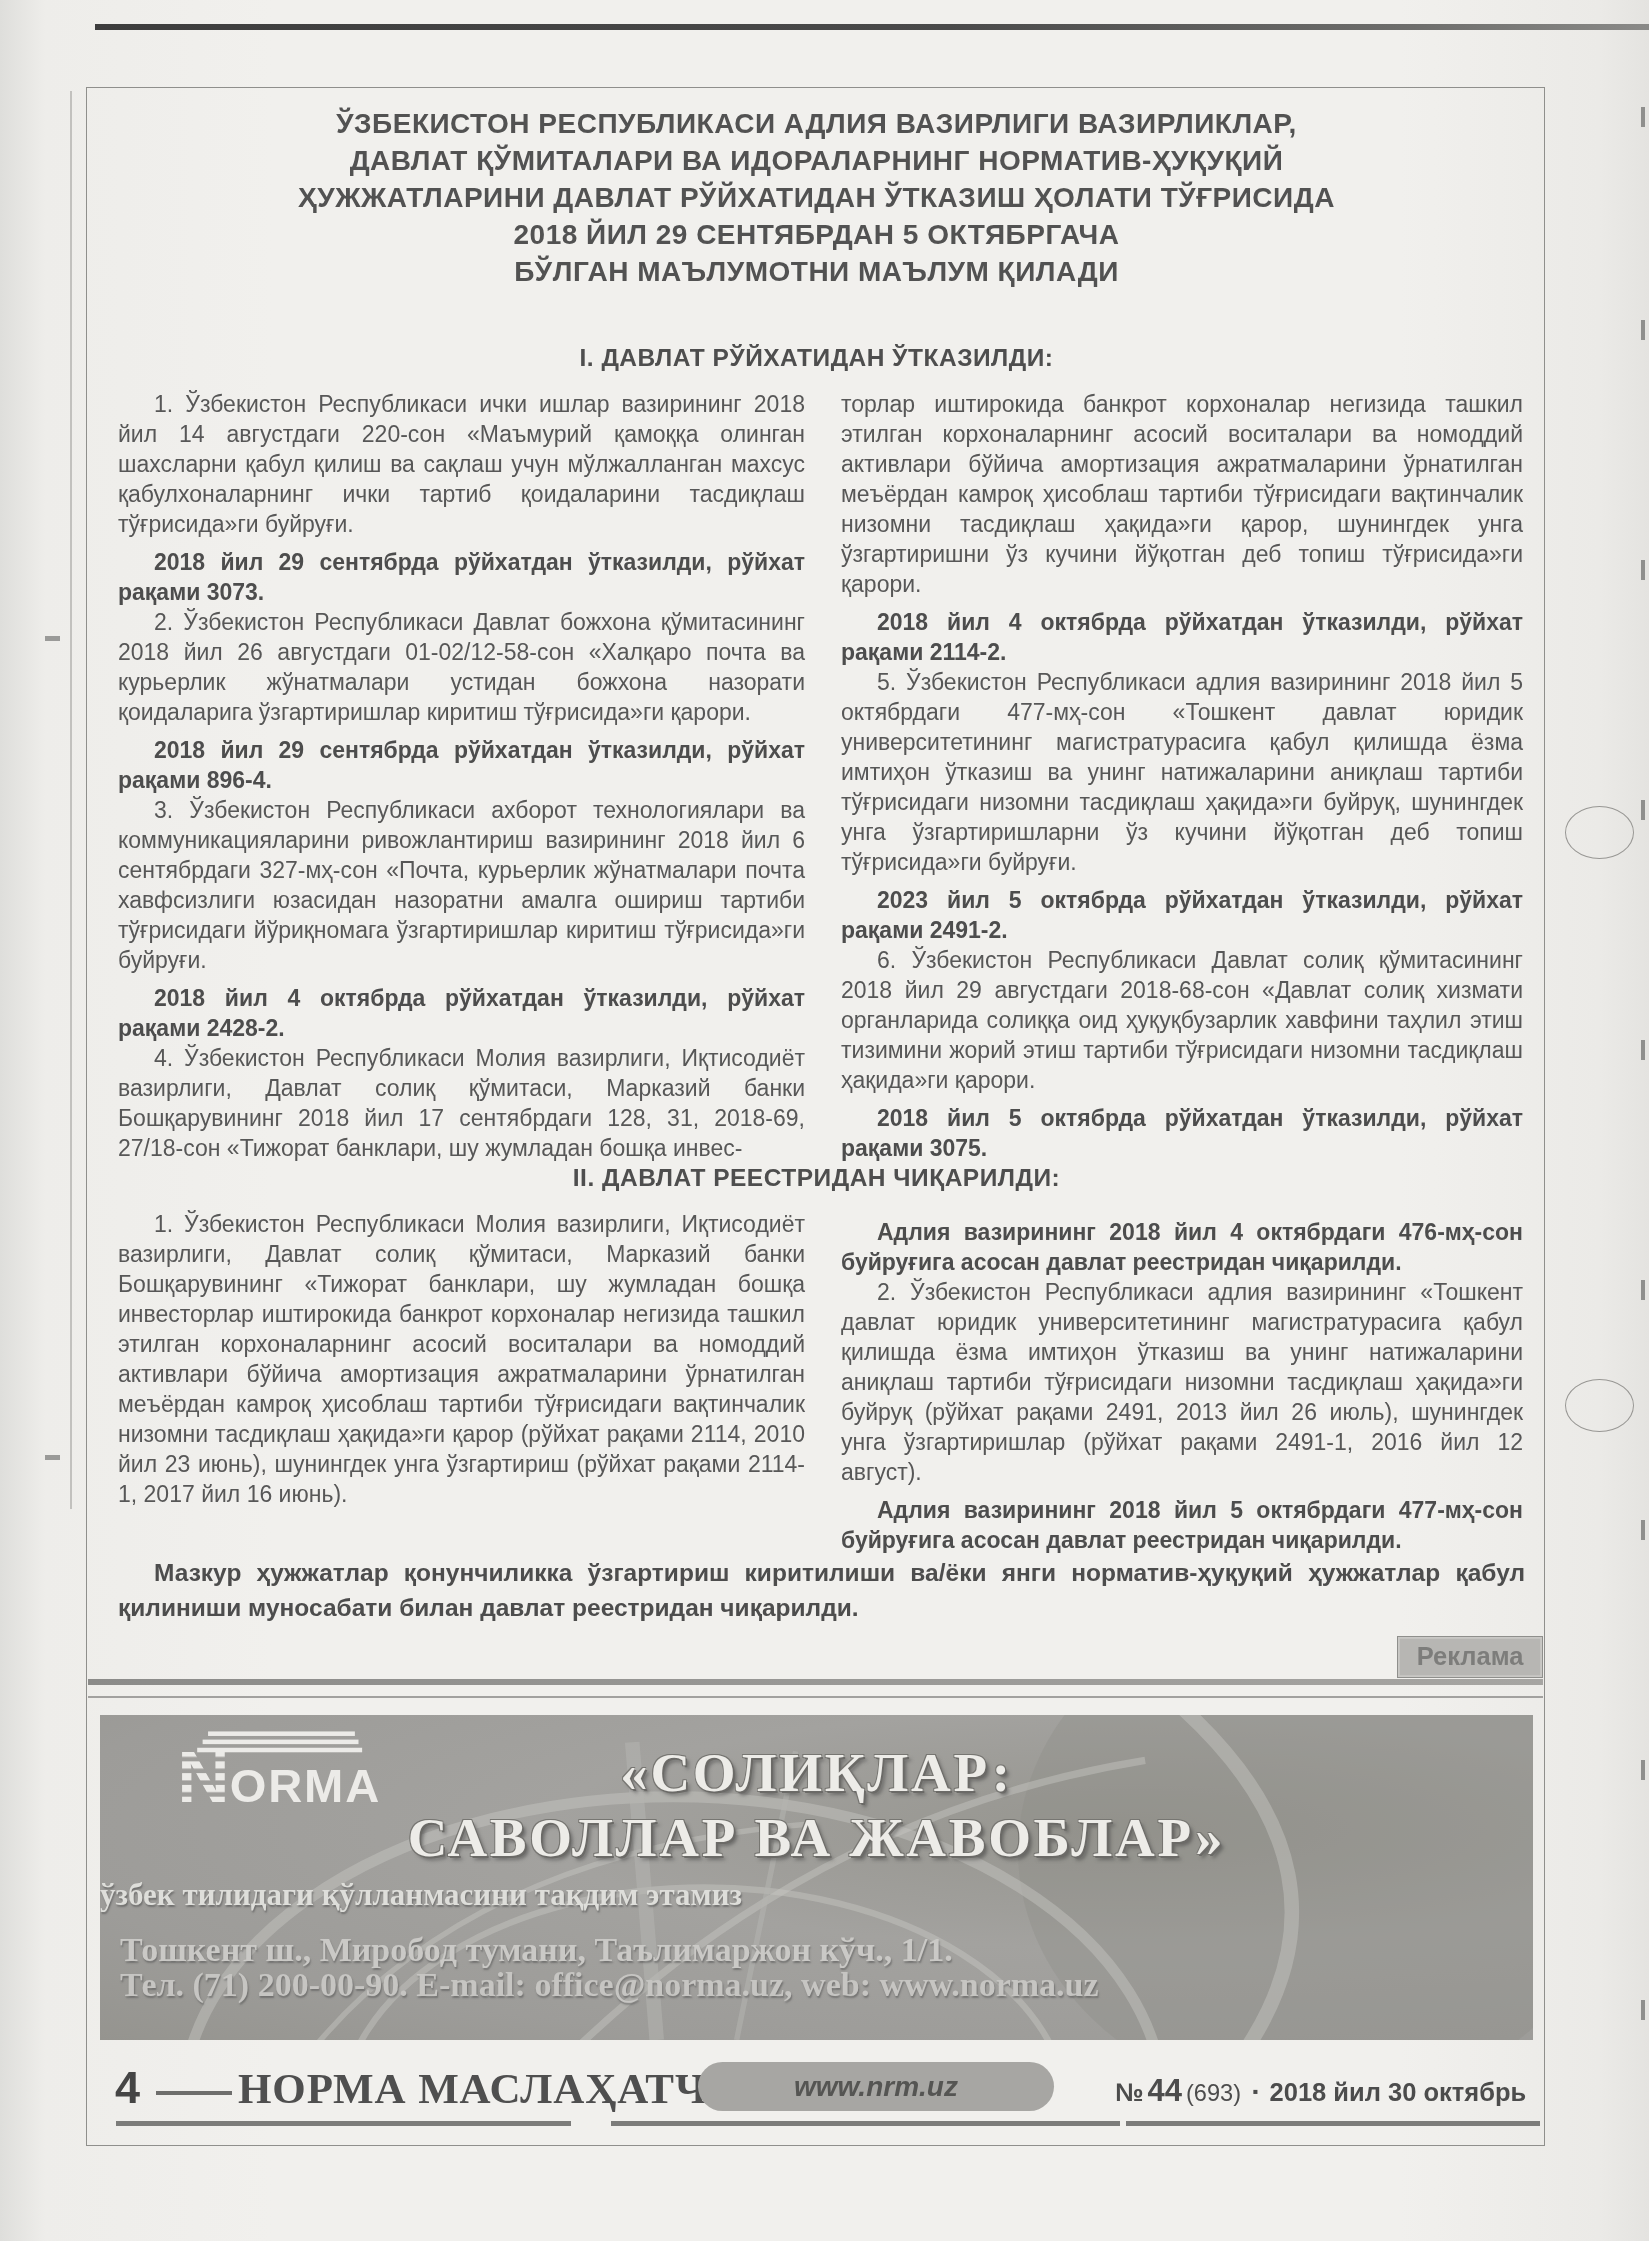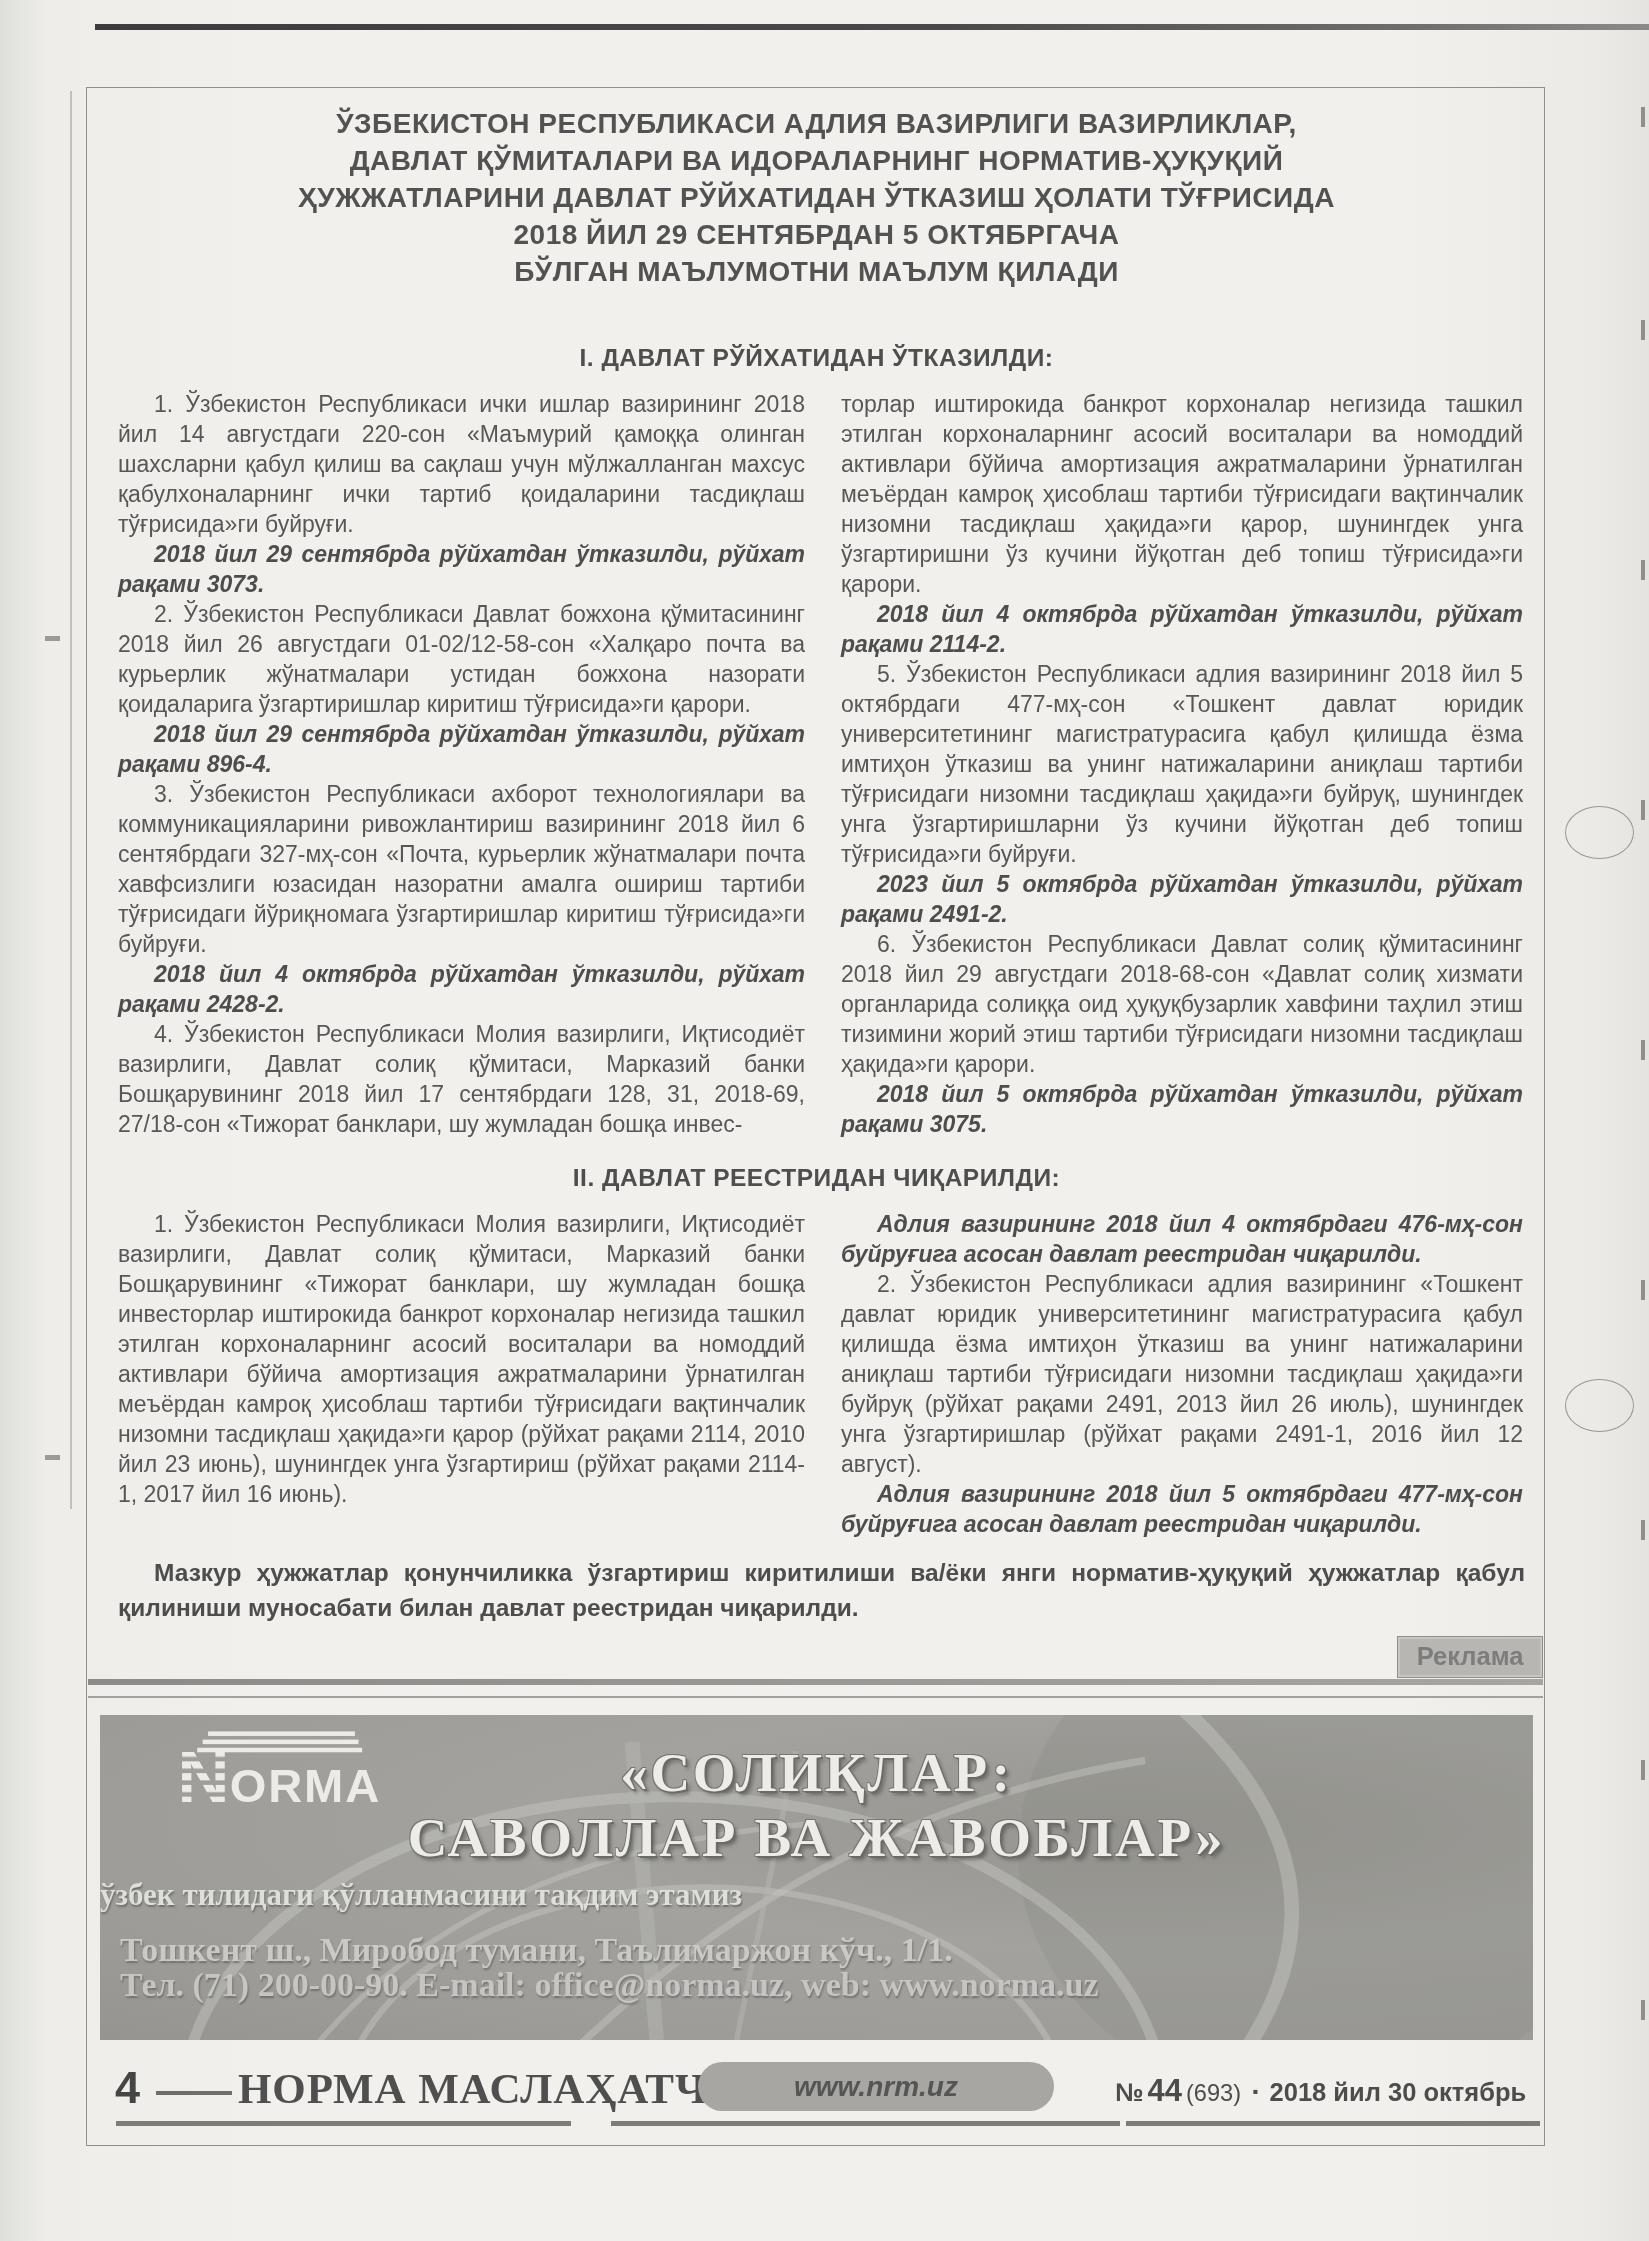--- a/index.html
+++ b/index.html
@@ -22,21 +22,21 @@
   
   .doc-title{position:absolute;left:105px;top:105px;width:1423px;text-align:center;
     font-weight:bold;font-size:28px;line-height:37px;color:#525252;letter-spacing:0.5px;}
   
   .sec-head{position:absolute;left:105px;width:1423px;text-align:center;
     font-weight:bold;font-size:24.5px;color:#4e4e4e;letter-spacing:0.5px;}
   
   .col{position:absolute;width:687px;text-align:justify;font-size:23px;line-height:30px;color:#575757;}
   .col p{margin:0;text-indent:36px;}
   .col p.cont{text-indent:0;}
-  .col p.note{font-weight:bold;font-style:italic;color:#4d4d4d;}
+  .col p.note{font-weight:bold;color:#4d4d4d;margin-top:8px;}
   .closing{position:absolute;left:118px;top:1555px;width:1407px;font-weight:bold;
     font-size:24.5px;line-height:35px;text-align:justify;text-indent:36px;color:#4d4d4d;}
   
   .ad-badge{position:absolute;left:1397px;top:1636px;width:144px;height:40px;
     background:#b7b6b3;border:1.8px solid #8f8f8c;box-shadow:inset 0 0 0 1.8px #c9c8c5;
     color:#7d7d7b;font-weight:bold;font-size:25.5px;text-align:center;line-height:38px;}
   .rule-thick{position:absolute;left:88px;top:1679px;width:1455px;height:5.5px;
     background:linear-gradient(90deg,#8b8b89,#a6a5a2);}
   .rule-thin{position:absolute;left:88px;top:1696px;width:1455px;height:1.8px;background:#a2a19f;}
   

